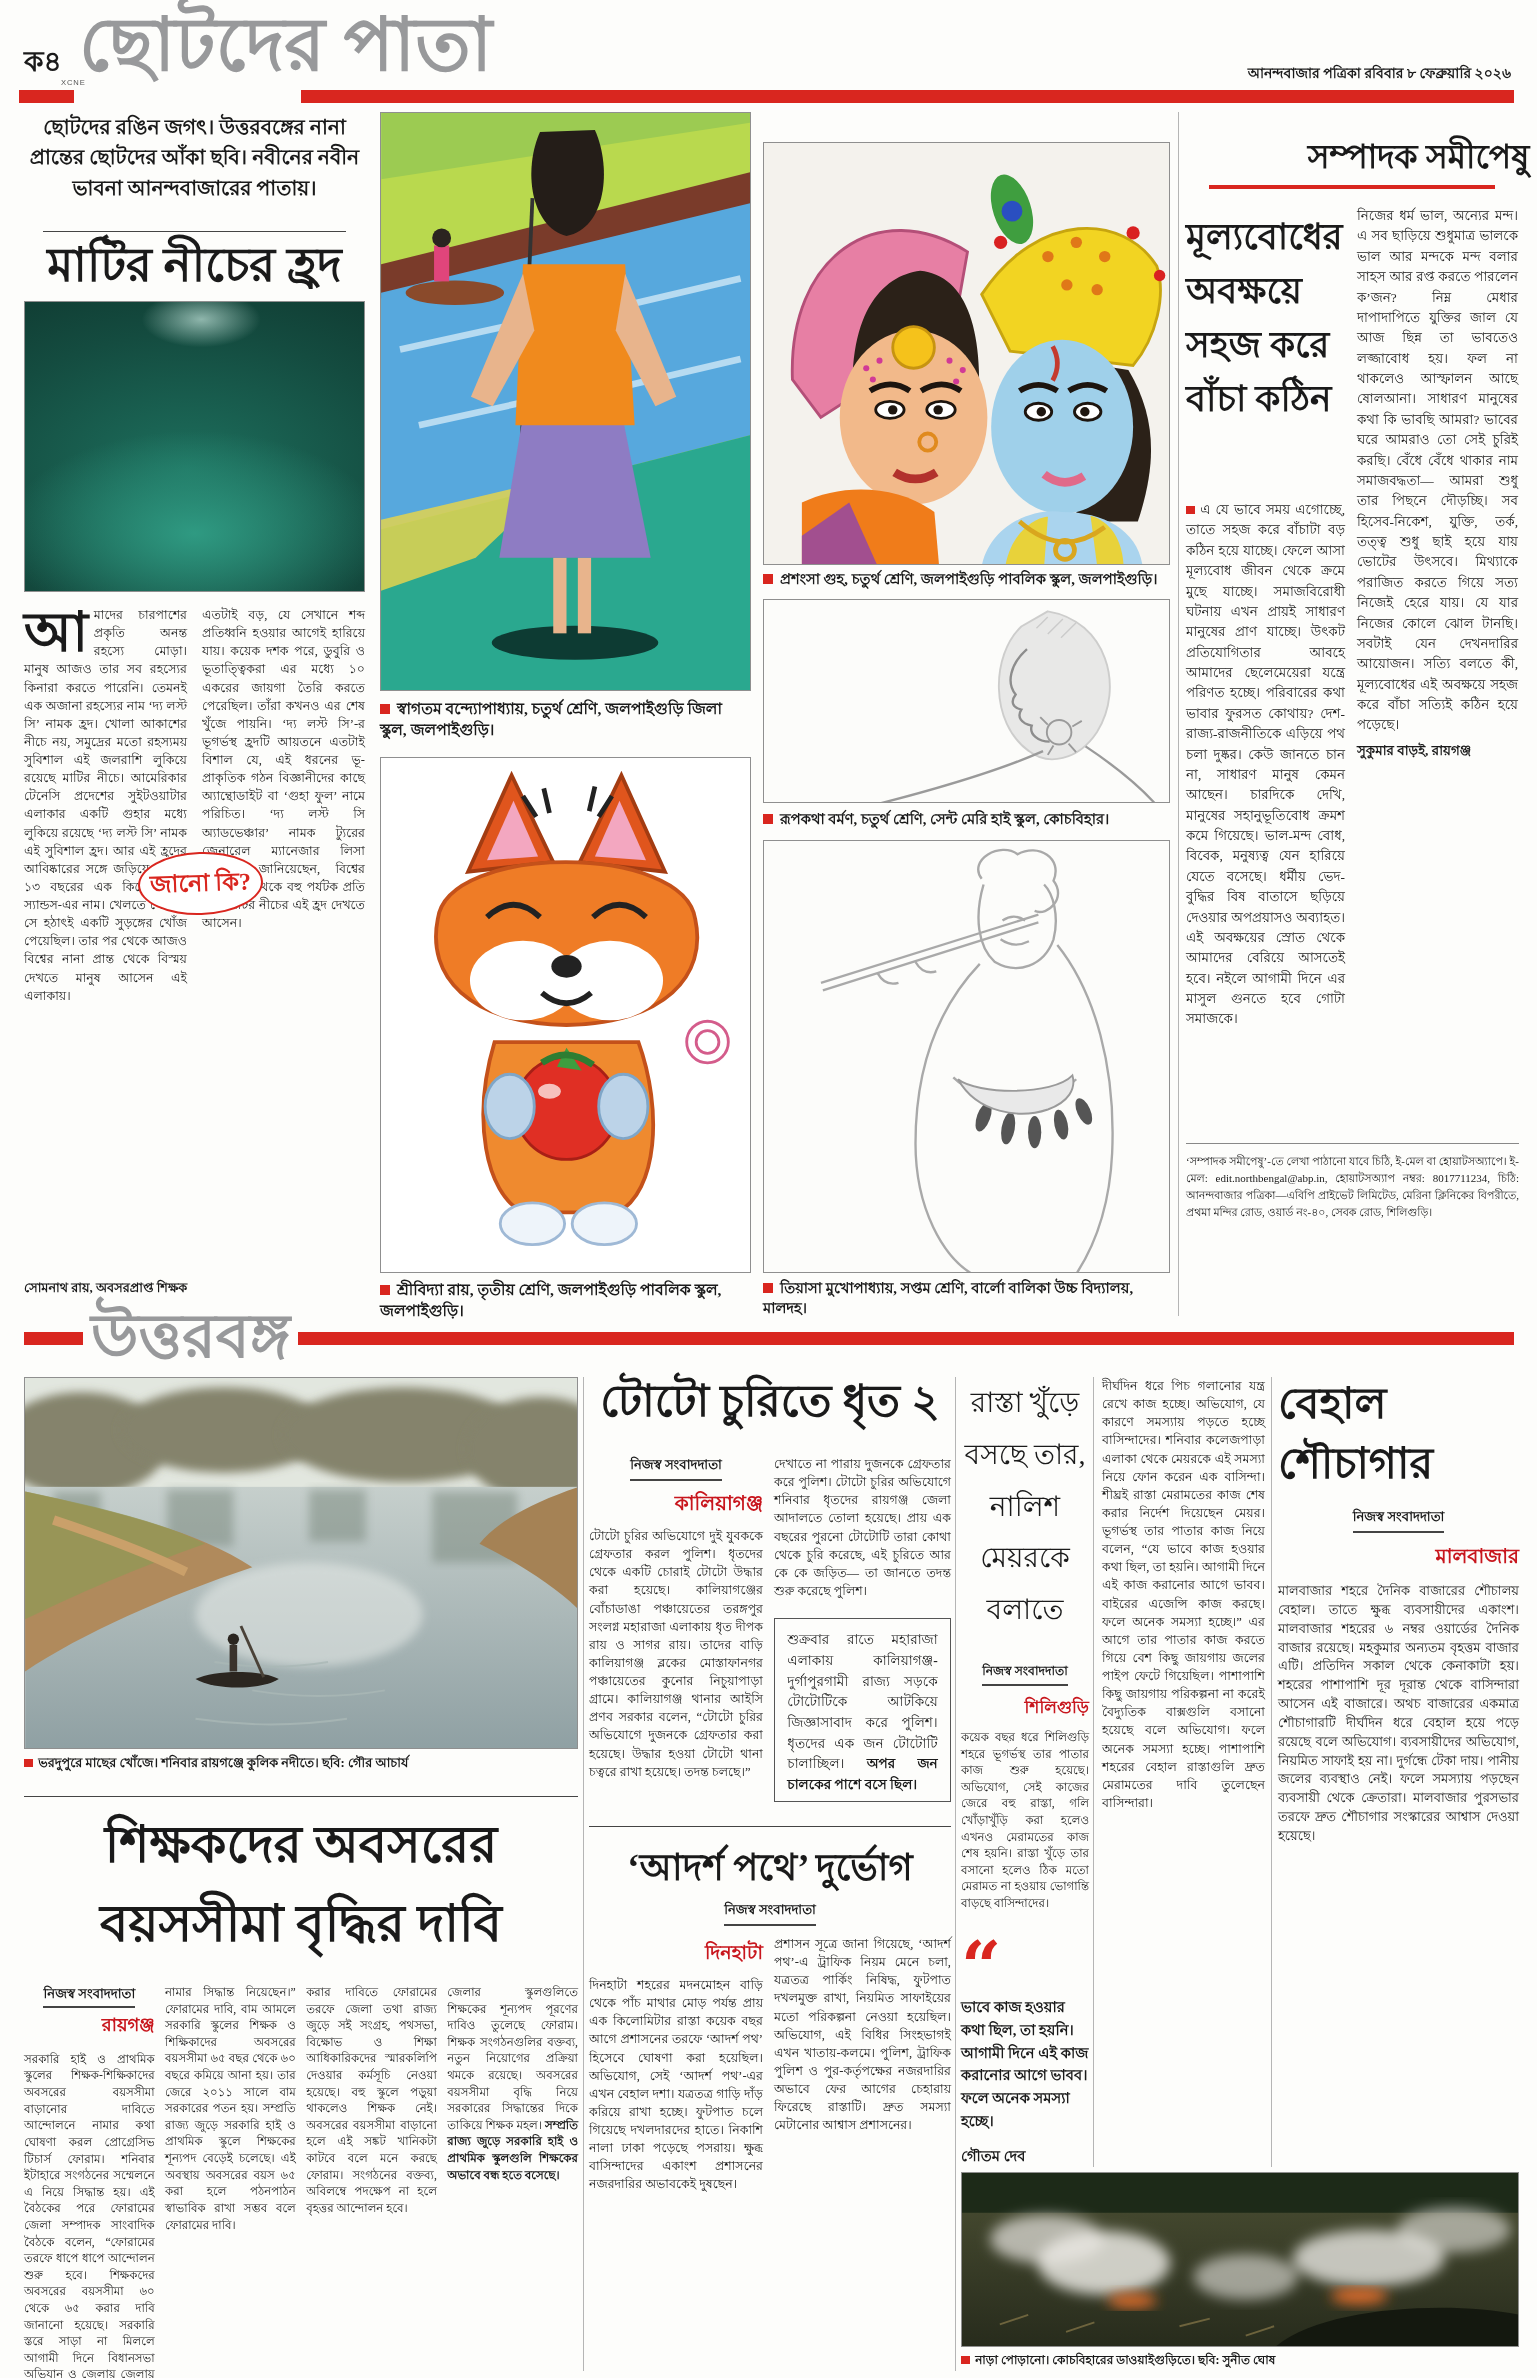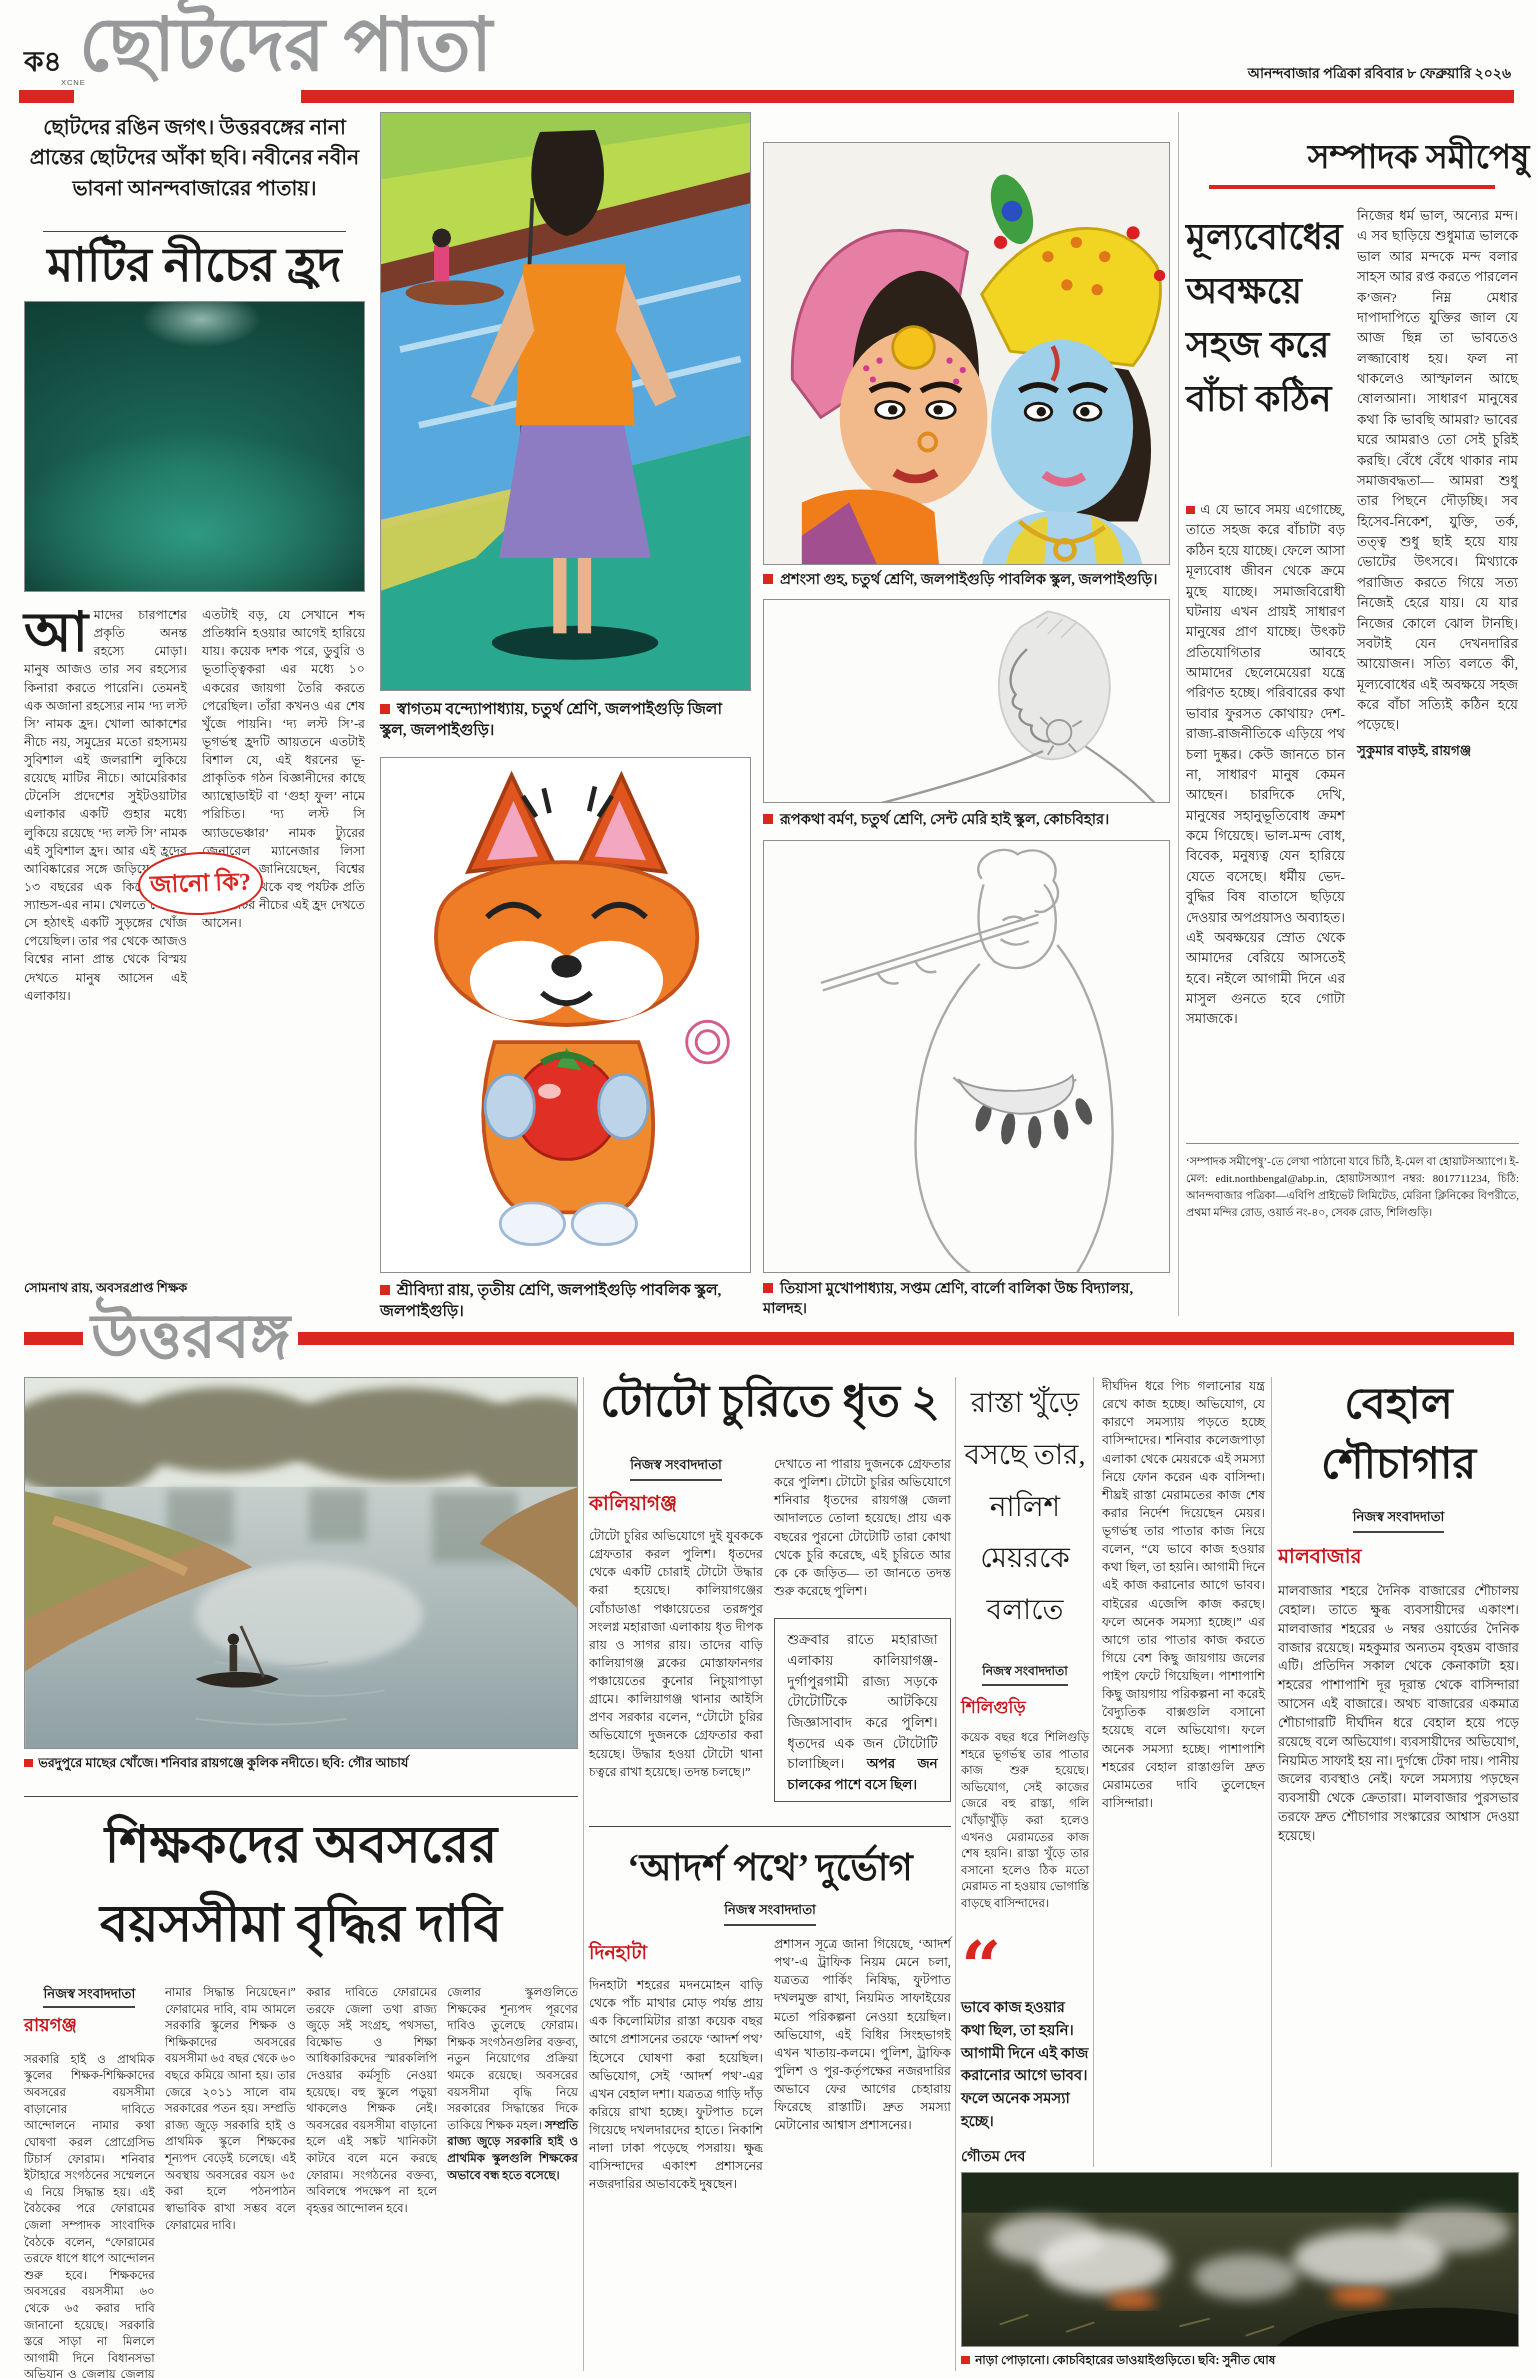--- a/index.html
+++ b/index.html
@@ -7,21 +7,21 @@
         font-family:"Liberation Serif",serif;color:#1a1a1a;}
   .abs{position:absolute;}
   .body-txt{font-size:12.5px;line-height:1.45;text-align:justify;}
   .body-sm{font-size:11.7px;line-height:1.42;text-align:justify;}
   .cap{font-size:15.6px;font-weight:bold;line-height:1.35;}
   .cap-sm{font-size:12.3px;font-weight:bold;line-height:1.3;}
   .sq{display:inline-block;width:10.4px;height:10.4px;background:#d9261f;margin-right:6.6px;}
   .sq-sm{display:inline-block;width:8.5px;height:8.5px;background:#d9261f;margin-right:5.7px;}
   .byline{font-weight:bold;text-align:center;font-size:13.2px;}
   .byline .ul{display:inline-block;border-bottom:2.8px double #444;padding-bottom:1.9px;}
-  .dateline{color:#c8161d;font-weight:bold;text-align:left;font-size:18px;}
+  .dateline{color:#c8161d;font-weight:bold;text-align:right;font-size:18px;}
   .red-bar{background:#d9261f;}
   .gray-title{color:#98999b;font-weight:bold;}
   .vrule{width:0.9px;background:#b5b5b5;}
   .hrule{height:0.9px;background:#444;}
   .img-frame{border:0.9px solid #8f8f8f;box-sizing:border-box;overflow:hidden;background:#fff;}
   .drop{float:left;font-size:55px;line-height:.85;font-weight:bold;padding:3.8px 5.7px 0 0;}
   .know{border:2.8px solid #d9261f;border-radius:50%;background:#fff;color:#d9261f;
         font-weight:bold;font-size:24px;display:flex;align-items:center;justify-content:center;
         transform:rotate(-2deg);z-index:5;}
   .cave{background:
@@ -353,21 +353,21 @@
   <div class="abs body-sm" style="left:961px;top:1730px;width:128px;height:199px;">কয়েক বছর ধরে শিলিগুড়ি শহরে ভূগর্ভস্থ তার পাতার কাজ শুরু হয়েছে। অভিযোগ, সেই কাজের জেরে বহু রাস্তা, গলি খোঁড়াখুঁড়ি করা হলেও এখনও মেরামতের কাজ শেষ হয়নি। রাস্তা খুঁড়ে তার বসানো হলেও ঠিক মতো মেরামত না হওয়ায় ভোগান্তি বাড়ছে বাসিন্দাদের।</div>
   <div class="abs" style="left:961px;top:1948px;width:128px;">
     <div class="quote-mark">“</div>
     <div class="quote-text">ভাবে কাজ হওয়ার কথা ছিল, তা হয়নি। আগামী দিনে এই কাজ করানোর আগে ভাবব। ফলে অনেক সমস্যা হচ্ছে।</div>
     <div class="quote-name">গৌতম দেব</div>
     <div class="quote-role">মেয়র, শিলিগুড়ি</div>
   </div>
 
   <div class="abs body-txt" style="left:1102px;top:1377px;width:163px;height:788px;">দীর্ঘদিন ধরে পিচ গলানোর যন্ত্র রেখে কাজ হচ্ছে। অভিযোগ, যে কারণে সমস্যায় পড়তে হচ্ছে বাসিন্দাদের। শনিবার কলেজপাড়া এলাকা থেকে মেয়রকে এই সমস্যা নিয়ে ফোন করেন এক বাসিন্দা। শীঘ্রই রাস্তা মেরামতের কাজ শেষ করার নির্দেশ দিয়েছেন মেয়র। ভূগর্ভস্থ তার পাতার কাজ নিয়ে বলেন, “যে ভাবে কাজ হওয়ার কথা ছিল, তা হয়নি। আগামী দিনে এই কাজ করানোর আগে ভাবব। বাইরের এজেন্সি কাজ করছে। ফলে অনেক সমস্যা হচ্ছে।” এর আগে তার পাতার কাজ করতে গিয়ে বেশ কিছু জায়গায় জলের পাইপ ফেটে গিয়েছিল। পাশাপাশি কিছু জায়গায় পরিকল্পনা না করেই বৈদ্যুতিক বাক্সগুলি বসানো হয়েছে বলে অভিযোগ। ফলে অনেক সমস্যা হচ্ছে। পাশাপাশি শহরের বেহাল রাস্তাগুলি দ্রুত মেরামতের দাবি তুলেছেন বাসিন্দারা।</div>
 
-  <div class="abs" style="left:1278px;top:1374px;width:241px;text-align:center;font-size:43px;font-weight:bold;line-height:1.4;">বেহাল শৌচাগার</div>
+  <div class="abs" style="left:1278px;top:1374px;width:241px;font-size:43px;font-weight:bold;line-height:1.4;">বেহাল শৌচাগার</div>
   <div class="abs byline" style="left:1278px;top:1507px;width:241px;"><span class="ul">নিজস্ব সংবাদদাতা</span></div>
   <div class="abs dateline" style="left:1278px;top:1541px;width:241px;font-size:20px;">মালবাজার</div>
   <div class="abs body-txt" style="left:1278px;top:1582px;width:241px;height:582px;font-size:13px;">মালবাজার শহরে দৈনিক বাজারের শৌচালয় বেহাল। তাতে ক্ষুব্ধ ব্যবসায়ীদের একাংশ। মালবাজার শহরের ৬ নম্বর ওয়ার্ডের দৈনিক বাজার রয়েছে। মহকুমার অন্যতম বৃহত্তম বাজার এটি। প্রতিদিন সকাল থেকে কেনাকাটা হয়। শহরের পাশাপাশি দূর দূরান্ত থেকে বাসিন্দারা আসেন এই বাজারে। অথচ বাজারের একমাত্র শৌচাগারটি দীর্ঘদিন ধরে বেহাল হয়ে পড়ে রয়েছে বলে অভিযোগ। ব্যবসায়ীদের অভিযোগ, নিয়মিত সাফাই হয় না। দুর্গন্ধে টেকা দায়। পানীয় জলের ব্যবস্থাও নেই। ফলে সমস্যায় পড়ছেন ব্যবসায়ী থেকে ক্রেতারা। মালবাজার পুরসভার তরফে দ্রুত শৌচাগার সংস্কারের আশ্বাস দেওয়া হয়েছে।</div>
 
   <div class="abs img-frame" style="left:961px;top:2172px;width:558px;height:175px;">
     <svg width="558" height="175" viewBox="0 0 590 185">
       <defs>
         <linearGradient id="field" x1="0" y1="0" x2="0" y2="1">
           <stop offset="0" stop-color="#4b4f33"></stop>
             <stop offset="1" stop-color="#272b1c"></stop>

